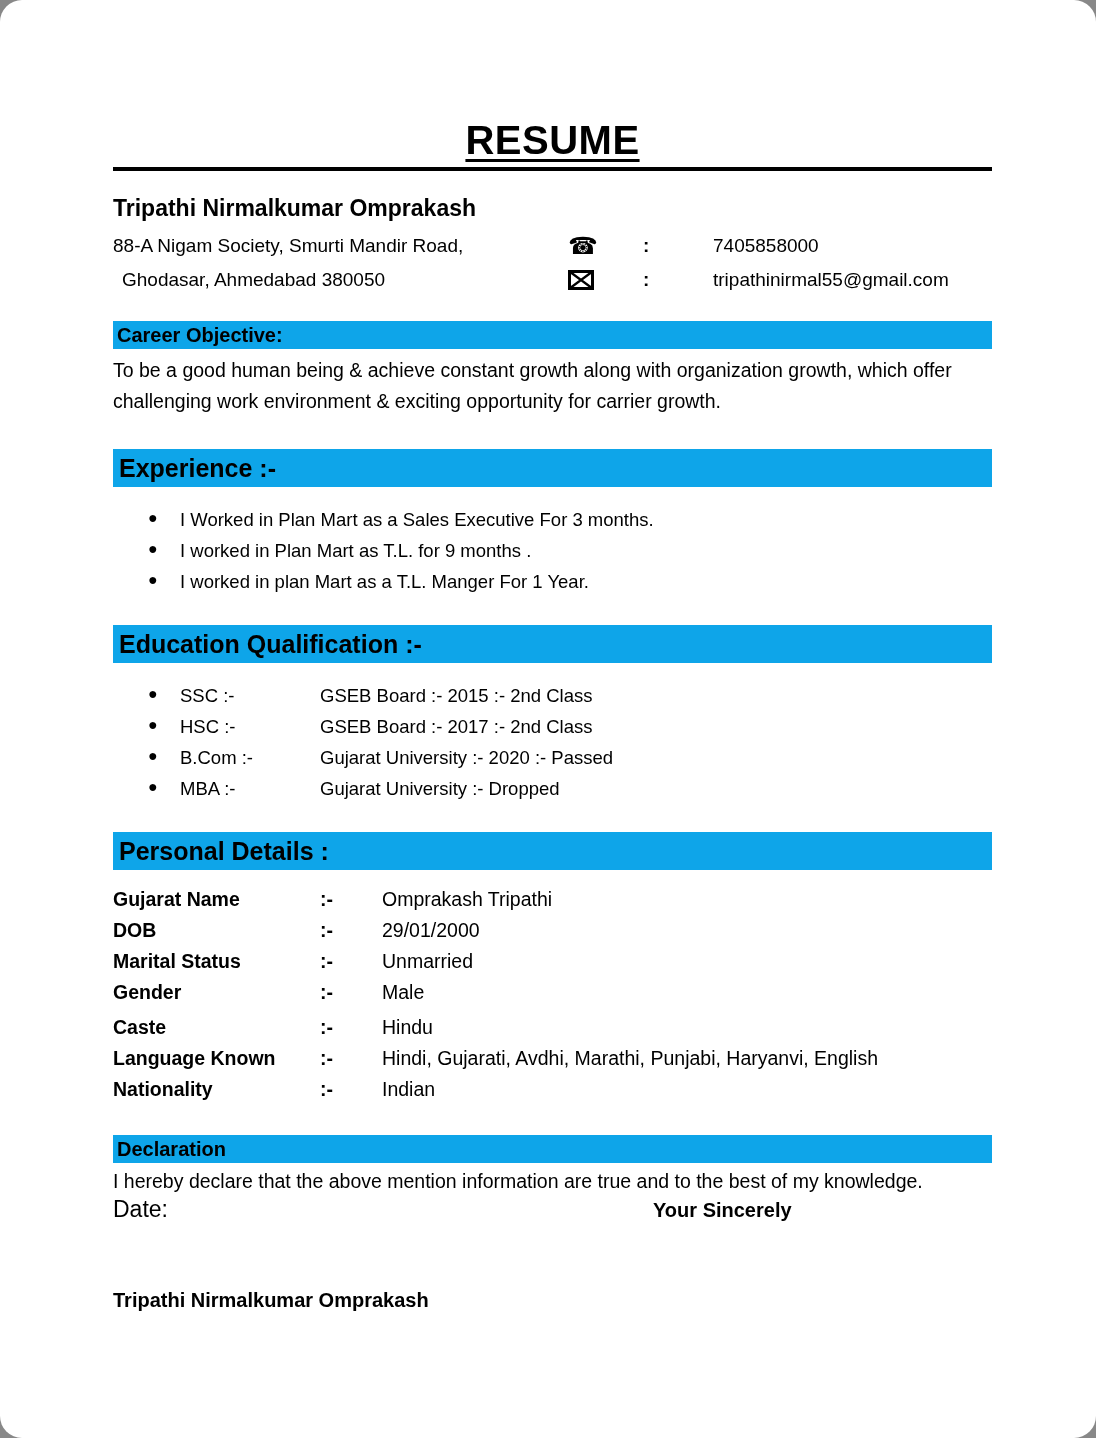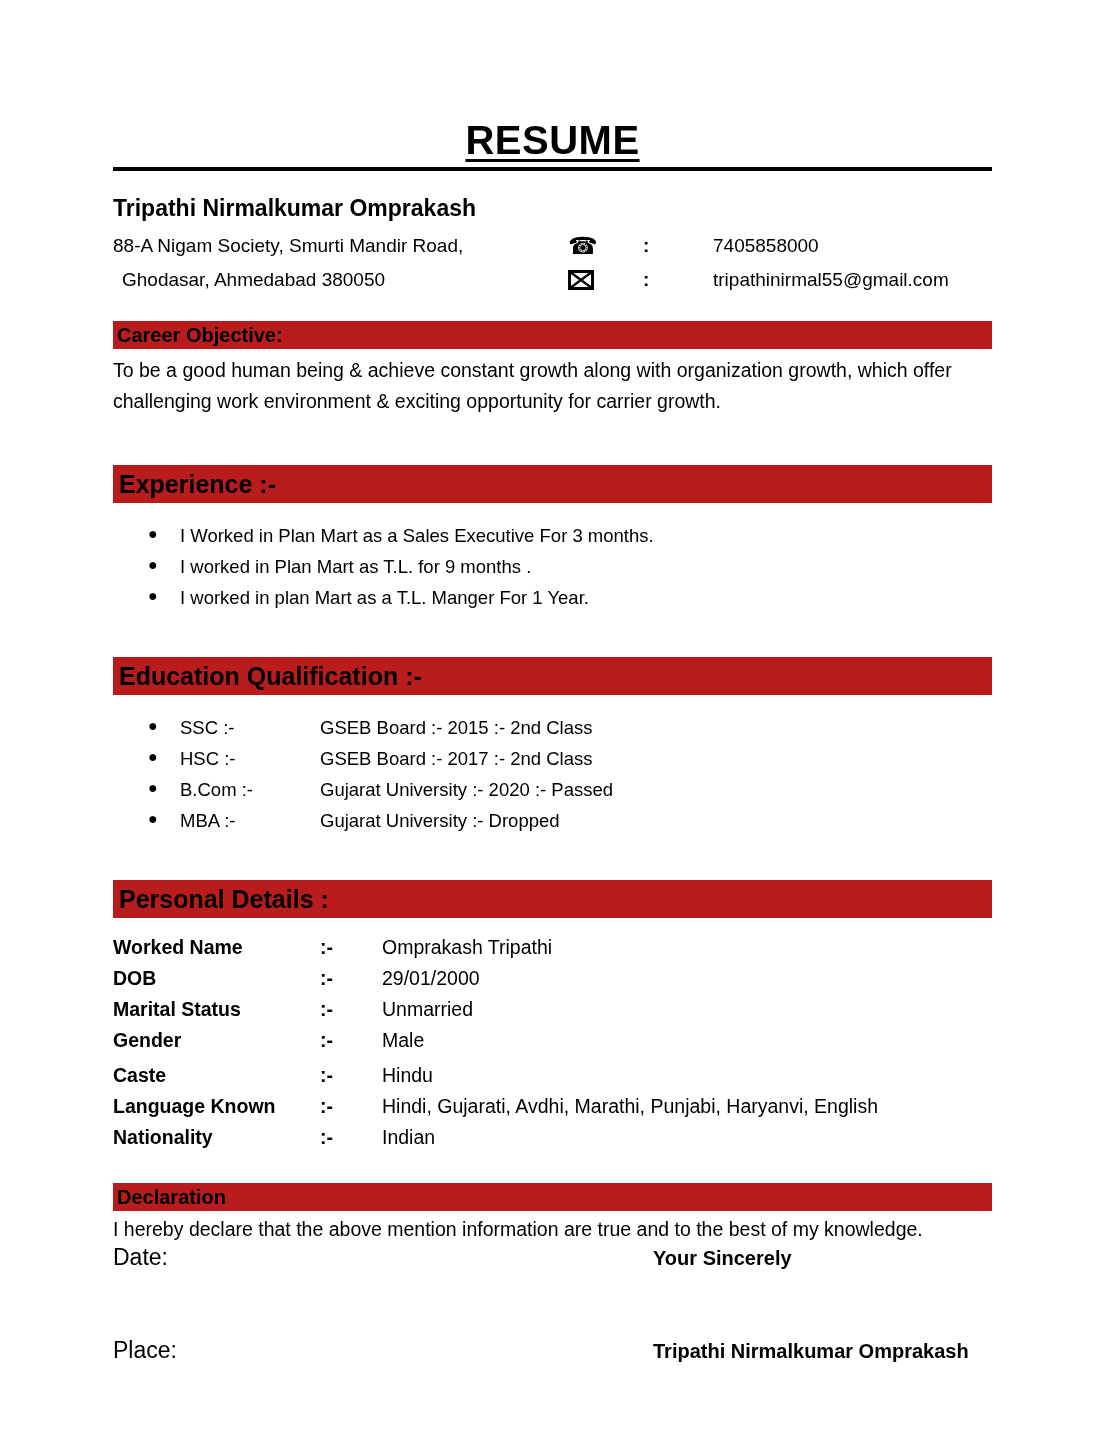--- a/index.html
+++ b/index.html
@@ -7,20 +7,21 @@
     position: relative;
     width: 1096px;
     height: 1438px;
     margin: 0 auto;
     background: #ffffff;
     font-family: "Liberation Sans", "DejaVu Sans", sans-serif;
     color: #000;
     box-sizing: border-box;
     padding: 118px 104px 0 113px;
     overflow: hidden;
+    border-radius: 22px;
   }
   .content { width: 879px; }
 
   
   .title-wrap { text-align: center; }
   .doc-title {
     display: inline-block;
     margin: 0;
     font-size: 40px;
     font-weight: bold;
@@ -51,36 +52,36 @@
     align-items: center;
     font-size: 19px;
   }
   .addr-line2 { padding-left: 9px; }
   .contact-icon { font-size: 24px; line-height: 1; }
   .mail-svg { width: 26px; height: 20px; display: block; }
   .contact-sep { font-weight: bold; }
 
   
   .bar {
-    background: #b91c1c;
+    background: #0ea5e9;
     font-weight: bold;
     box-sizing: border-box;
     padding: 1px 4px;
   }
   .bar-small { font-size: 20px; line-height: 26px; }
   .bar-large { font-size: 25px; line-height: 30px; padding: 4px 6px; }
 
   .objective-head { margin-top: 30px; }
   .objective-text {
     margin: 6px 0 0 0;
     font-size: 19.5px;
     line-height: 31px;
   }
 
-  .section-head { margin-top: 48px; }
+  .section-head { margin-top: 32px; }
 
   
   ul.bullets {
     list-style: none;
     margin: 22px 0 0 0;
     padding: 0 0 0 35px;
     font-size: 18.5px;
   }
   ul.bullets li { display: flex; margin-bottom: 9px; }
   ul.bullets .bullet {
@@ -182,21 +183,21 @@
       <li>
         <span class="bullet">●</span>
         <span class="edu-label">MBA :-</span>
         <span>Gujarat University :- Dropped</span>
       </li>
     </ul>
 
     <div class="bar bar-large section-head">Personal Details :</div>
     <div class="pd-table">
       <div class="pd-row">
-        <span class="pd-label">Worked Name</span>
+        <span class="pd-label">Gujarat Name</span>
         <span class="pd-sep">:-</span>
         <span class="pd-value">Omprakash Tripathi</span>
       </div>
       <div class="pd-row">
         <span class="pd-label">DOB</span>
         <span class="pd-sep">:-</span>
         <span class="pd-value">29/01/2000</span>
       </div>
       <div class="pd-row">
         <span class="pd-label">Marital Status</span>
@@ -226,18 +227,17 @@
     </div>
 
     <div class="bar bar-small decl-head">Declaration</div>
     <p class="decl-text">I hereby declare that the above mention information are true and to the best of my knowledge.</p>
 
     <div class="signoff-row signoff-date">
       <span class="signoff-label">Date:</span>
       <span class="signoff-right">Your Sincerely</span>
     </div>
     <div class="signoff-row signoff-place">
-      <span class="signoff-label">Place:</span>
       <span class="signoff-right">Tripathi Nirmalkumar Omprakash</span>
     </div>
 
   </div>
 </div>
 
 </body></html>

